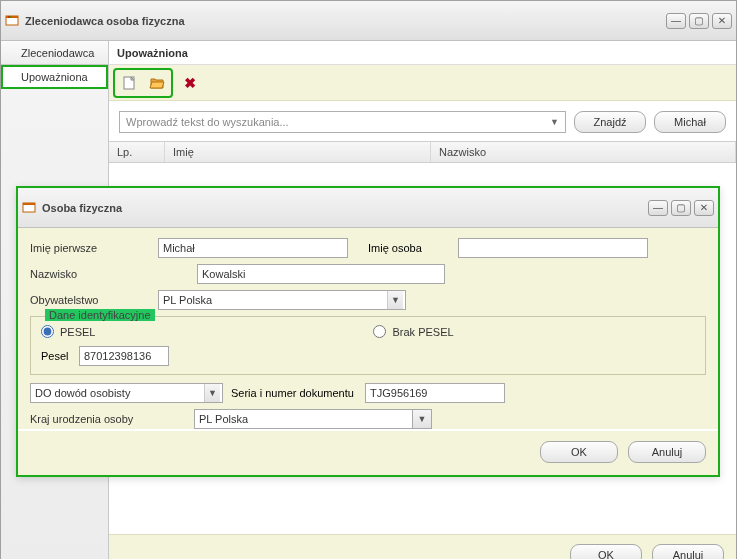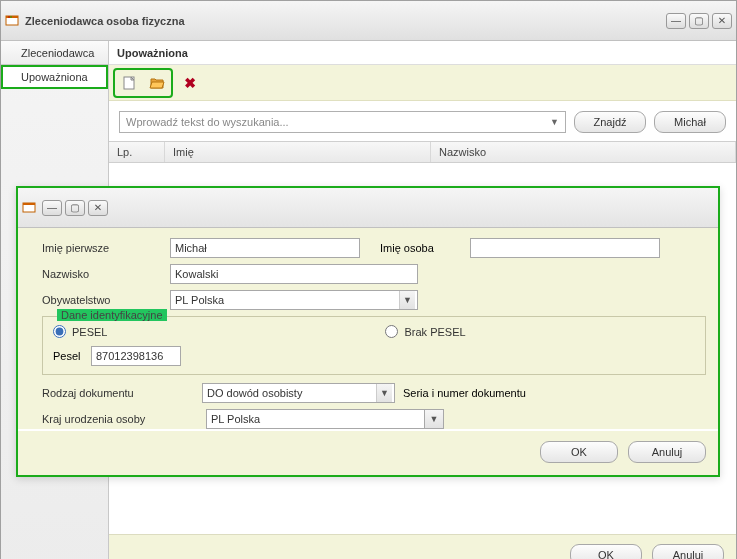--- a/index.html
+++ b/index.html
@@ -193,21 +193,21 @@
   top: 186px;
   width: 704px;
   border: 2px solid #1aab1a;
   background: #fff;
   box-shadow: 0 2px 8px rgba(0,0,0,0.15);
 }
 .dialog .titlebar {
   background: linear-gradient(to bottom, #f5f5f5, #e4e4e4);
 }
 .dialog-body {
-  padding: 10px 12px 0 24px;
+  padding: 10px 12px 0 12px;
   background: #f3f4da;
 }
 .frow {
   display: flex;
   align-items: center;
   margin-bottom: 6px;
 }
 .flabel {
   width: 128px;
   color: #333;
@@ -360,37 +360,38 @@
 </div>
 
 <div class="dialog">
   <div class="titlebar">
     <span class="app-icon">
       <svg viewBox="0 0 14 14" width="14" height="14">
           <rect x="1" y="2" width="12" height="9" fill="#fff" stroke="#c06000"></rect>
           <rect x="1" y="2" width="12" height="2" fill="#d06000"></rect>
         </svg>
     </span>
+    <span class="title-text">Osoba fizyczna</span>
     <div class="win-btns">
       <div class="win-btn">—</div>
       <div class="win-btn">▢</div>
       <div class="win-btn">✕</div>
     </div>
   </div>
   <div class="dialog-body">
     <div class="frow">
       <div class="flabel">Imię pierwsze</div>
       <input class="finput" style="width: 190px;" value="Michał">
       <div style="width:20px"></div>
       <div style="width:90px">Imię osoba</div>
       <input class="finput" style="width: 190px;" value="">
     </div>
     <div class="frow">
       <div class="flabel">Nazwisko</div>
-      <input class="finput" style="width: 248px;" value="Kowalski">
+      <input class="finput" style="width: 248px; margin-left: 39px;" value="Kowalski">
     </div>
     <div class="frow">
       <div class="flabel">Obywatelstwo</div>
       <div class="fselect" style="width:248px">
         <span>PL Polska</span>
         <span class="caret">▼</span>
       </div>
     </div>
 
     <div class="groupbox">
@@ -402,27 +403,27 @@
         <input type="radio" style="">
         <span class="rlabel">Brak PESEL</span>
       </div>
       <div class="frow" style="margin-bottom:0">
         <div style="width:38px">Pesel</div>
         <input class="finput" style="width: 90px;" value="87012398136">
       </div>
     </div>
 
     <div class="frow">
-      <div class="flabel" style="width:160px">Rodzaj dokumentu</div>
       <div class="fselect" style="width:193px">
         <span>DO dowód osobisty</span>
         <span class="caret">▼</span>
       </div>
       <div style="width:8px"></div>
       <div style="width:134px">Seria i numer dokumentu</div>
+      <input class="finput" style="width: 140px;" value="TJG956169">
     </div>
     <div class="frow" style="margin-bottom:2px">
       <div class="flabel" style="width:164px">Kraj urodzenia osoby</div>
       <div style="display:flex">
         <input class="finput" style="width: 218px; border-right: none;" value="PL Polska">
         <div class="fselect" style="width:20px;border-left:1px solid #a8a8a8">
           <span class="caret" style="right:0;left:0;border:none;width:100%">▼</span>
         </div>
       </div>
     </div>

